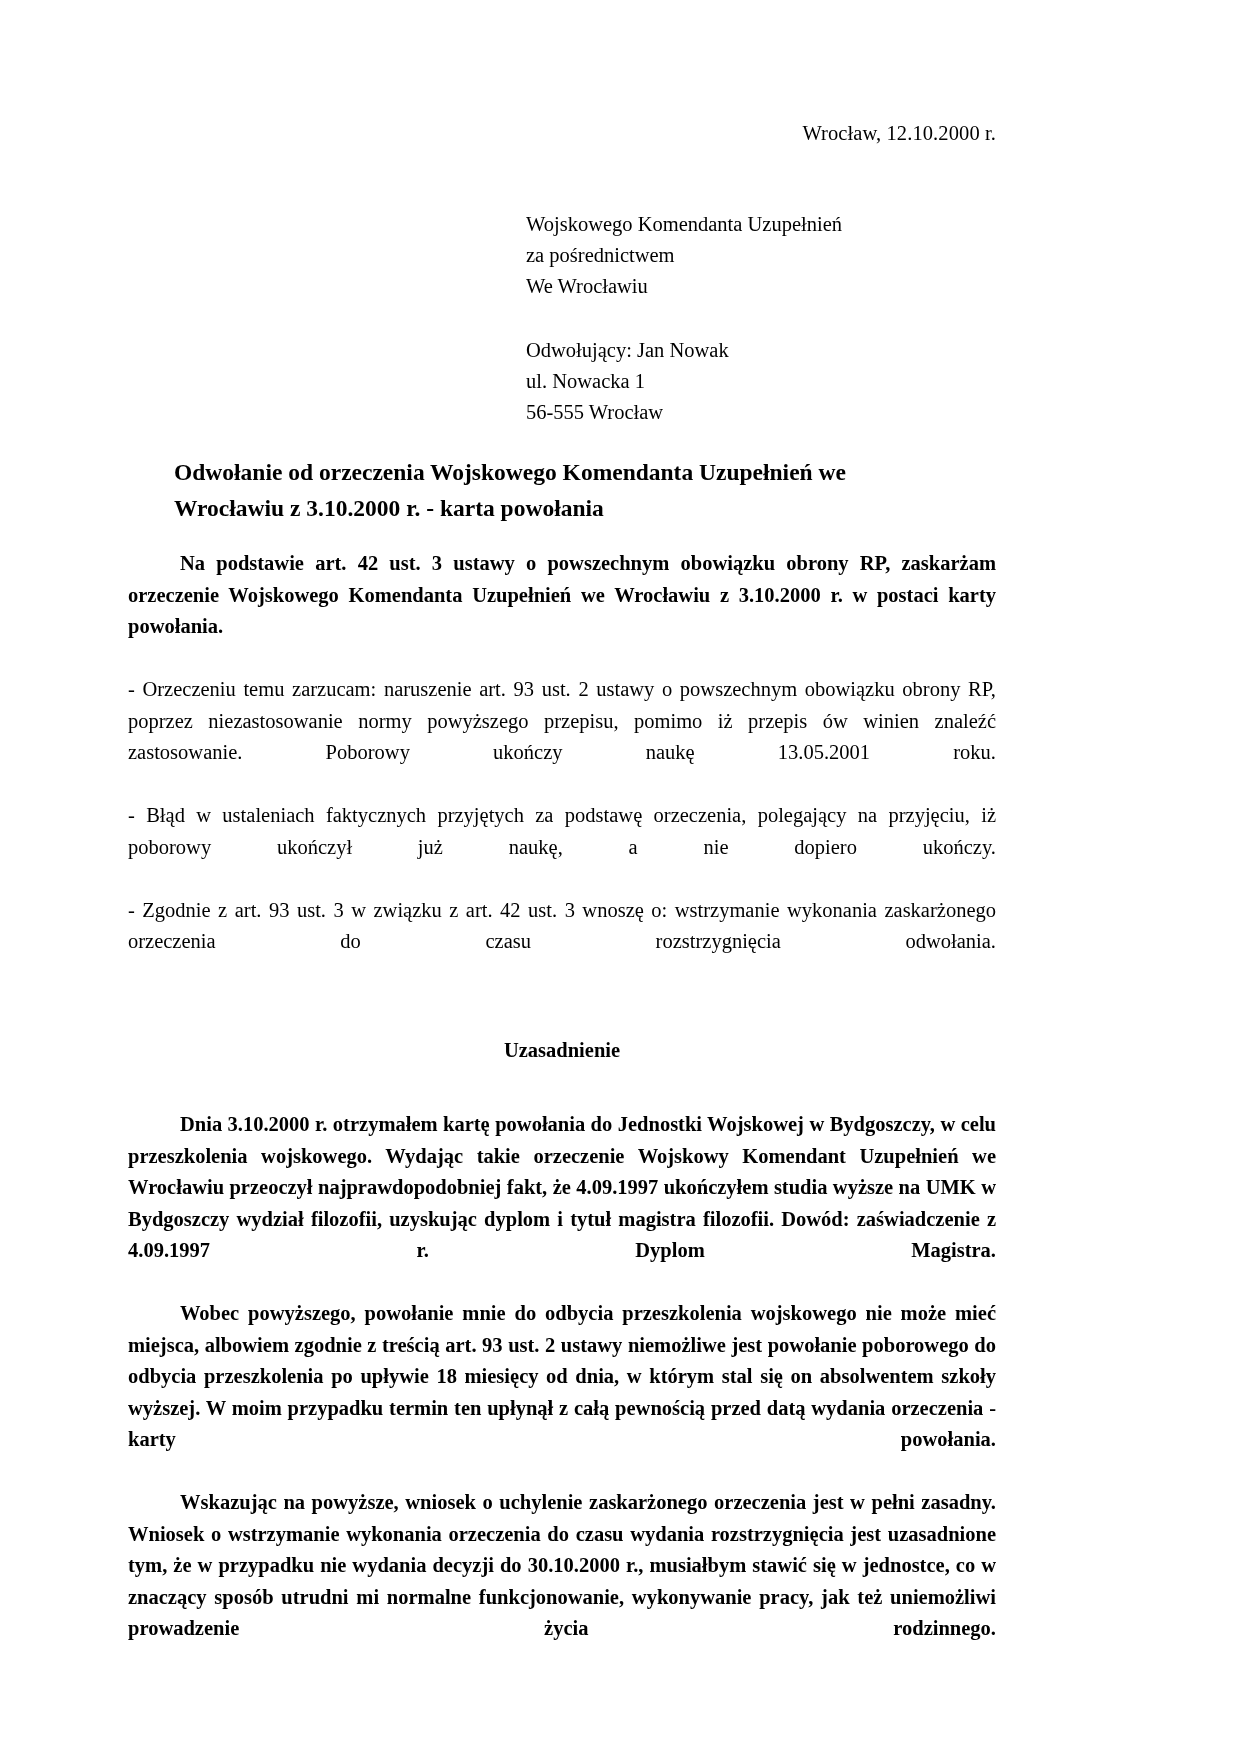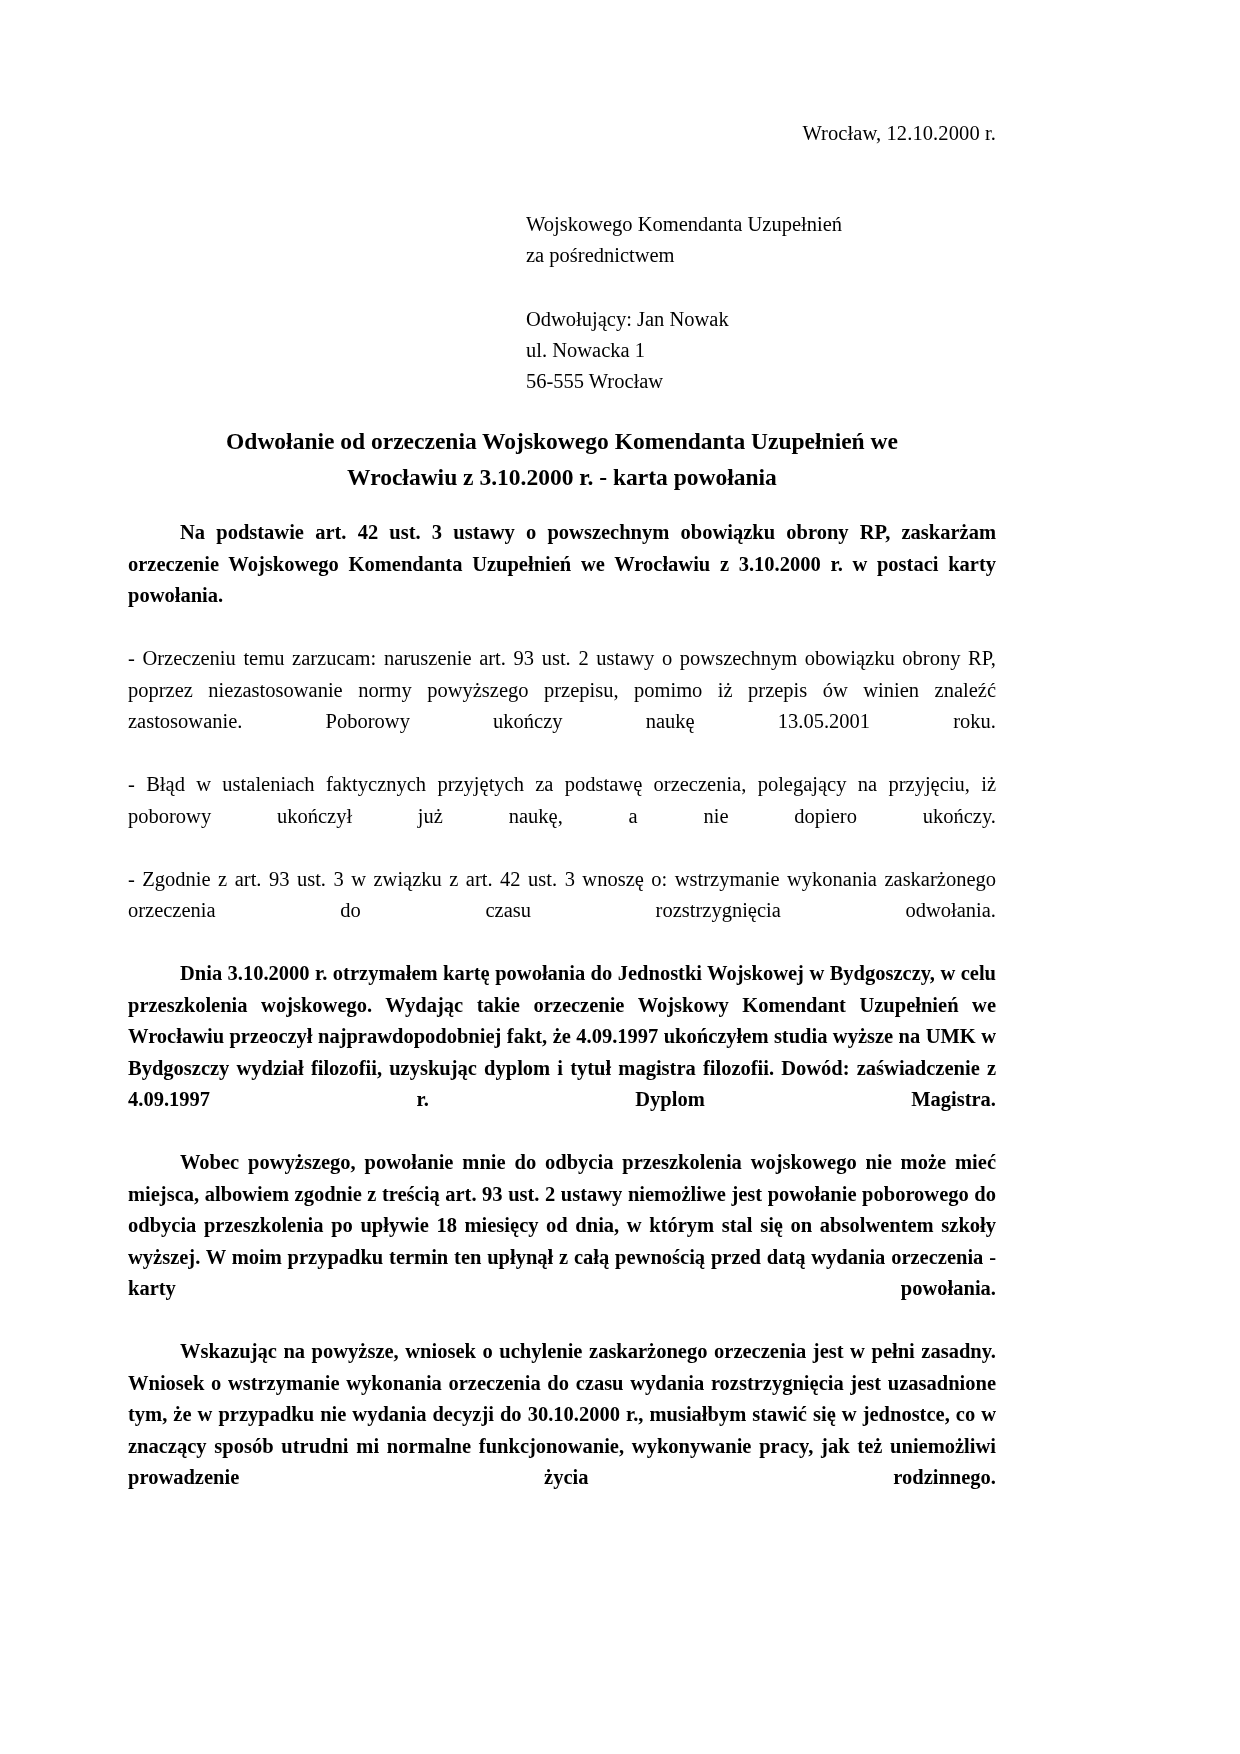--- a/index.html
+++ b/index.html
@@ -55,21 +55,20 @@
     font-size: 20.5px;
     line-height: 30px;
     margin-top: 34px;
   }
 
   .doc-title {
     margin-top: 26px;
     font-weight: bold;
     font-size: 23.5px;
     line-height: 36px;
-    text-align: center;
     padding: 0 46px;
   }
 
   .body-block {
     margin-top: 22px;
     font-size: 20.5px;
     line-height: 31.5px;
     text-align: justify;
   }
 
@@ -111,40 +110,42 @@
     <div class="date-line">Wrocław, 12.10.2000 r.</div>
 
     <div class="gap-sm"></div>
 
 
     <div class="gap-md"></div>
 
     <div class="addr-block">
       <div class="addr-line">Wojskowego Komendanta Uzupełnień</div>
       <div class="addr-line">za pośrednictwem</div>
+      <div class="addr-line">We Wrocławiu</div>
     </div>
 
     <div class="gap-md"></div>
 
     <div class="addr-block">
       <div class="addr-line">Odwołujący: Jan Nowak</div>
       <div class="addr-line">ul. Nowacka 1</div>
       <div class="addr-line">56-555 Wrocław</div>
     </div>
 
 
     <div class="doc-title">Odwołanie od orzeczenia Wojskowego Komendanta Uzupełnień we Wrocławiu z 3.10.2000 r. - karta powołania</div>
 
     <div class="body-block">
       <p class="para indent">Na podstawie art. 42 ust. 3 ustawy o powszechnym obowiązku obrony RP, zaskarżam orzeczenie Wojskowego Komendanta Uzupełnień we Wrocławiu z 3.10.2000 r. w postaci karty powołania.</p>
       <p class="para flat">- Orzeczeniu temu zarzucam: naruszenie art. 93 ust. 2 ustawy o powszechnym obowiązku obrony RP, poprzez niezastosowanie normy powyższego przepisu, pomimo iż przepis ów winien znaleźć zastosowanie. Poborowy ukończy naukę 13.05.2001 roku.</p>
       <p class="para flat">- Błąd w ustaleniach faktycznych przyjętych za podstawę orzeczenia, polegający na przyjęciu, iż poborowy ukończył już naukę, a nie dopiero ukończy.</p>
       <p class="para flat">- Zgodnie z art. 93 ust. 3 w związku z art. 42 ust. 3 wnoszę o: wstrzymanie wykonania zaskarżonego orzeczenia do czasu rozstrzygnięcia odwołania.</p>
     </div>
 
+    <div class="section-heading">Uzasadnienie</div>
 
     <div class="reasons-block">
       <p class="para indent">Dnia 3.10.2000 r. otrzymałem kartę powołania do Jednostki Wojskowej w Bydgoszczy, w celu przeszkolenia wojskowego. Wydając takie orzeczenie Wojskowy Komendant Uzupełnień we Wrocławiu przeoczył najprawdopodobniej fakt, że 4.09.1997 ukończyłem studia wyższe na UMK w Bydgoszczy wydział filozofii, uzyskując dyplom i tytuł magistra filozofii. Dowód: zaświadczenie z 4.09.1997 r. Dyplom Magistra.</p>
       <p class="para indent">Wobec powyższego, powołanie mnie do odbycia przeszkolenia wojskowego nie może mieć miejsca, albowiem zgodnie z treścią art. 93 ust. 2 ustawy niemożliwe jest powołanie poborowego do odbycia przeszkolenia po upływie 18 miesięcy od dnia, w którym stal się on absolwentem szkoły wyższej. W moim przypadku termin ten upłynął z całą pewnością przed datą wydania orzeczenia - karty powołania.</p>
       <p class="para indent">Wskazując na powyższe, wniosek o uchylenie zaskarżonego orzeczenia jest w pełni zasadny. Wniosek o wstrzymanie wykonania orzeczenia do czasu wydania rozstrzygnięcia jest uzasadnione tym, że w przypadku nie wydania decyzji do 30.10.2000 r., musiałbym stawić się w jednostce, co w znaczący sposób utrudni mi normalne funkcjonowanie, wykonywanie pracy, jak też uniemożliwi prowadzenie życia rodzinnego.</p>
     </div>
 
   </div>
 </div>
 

